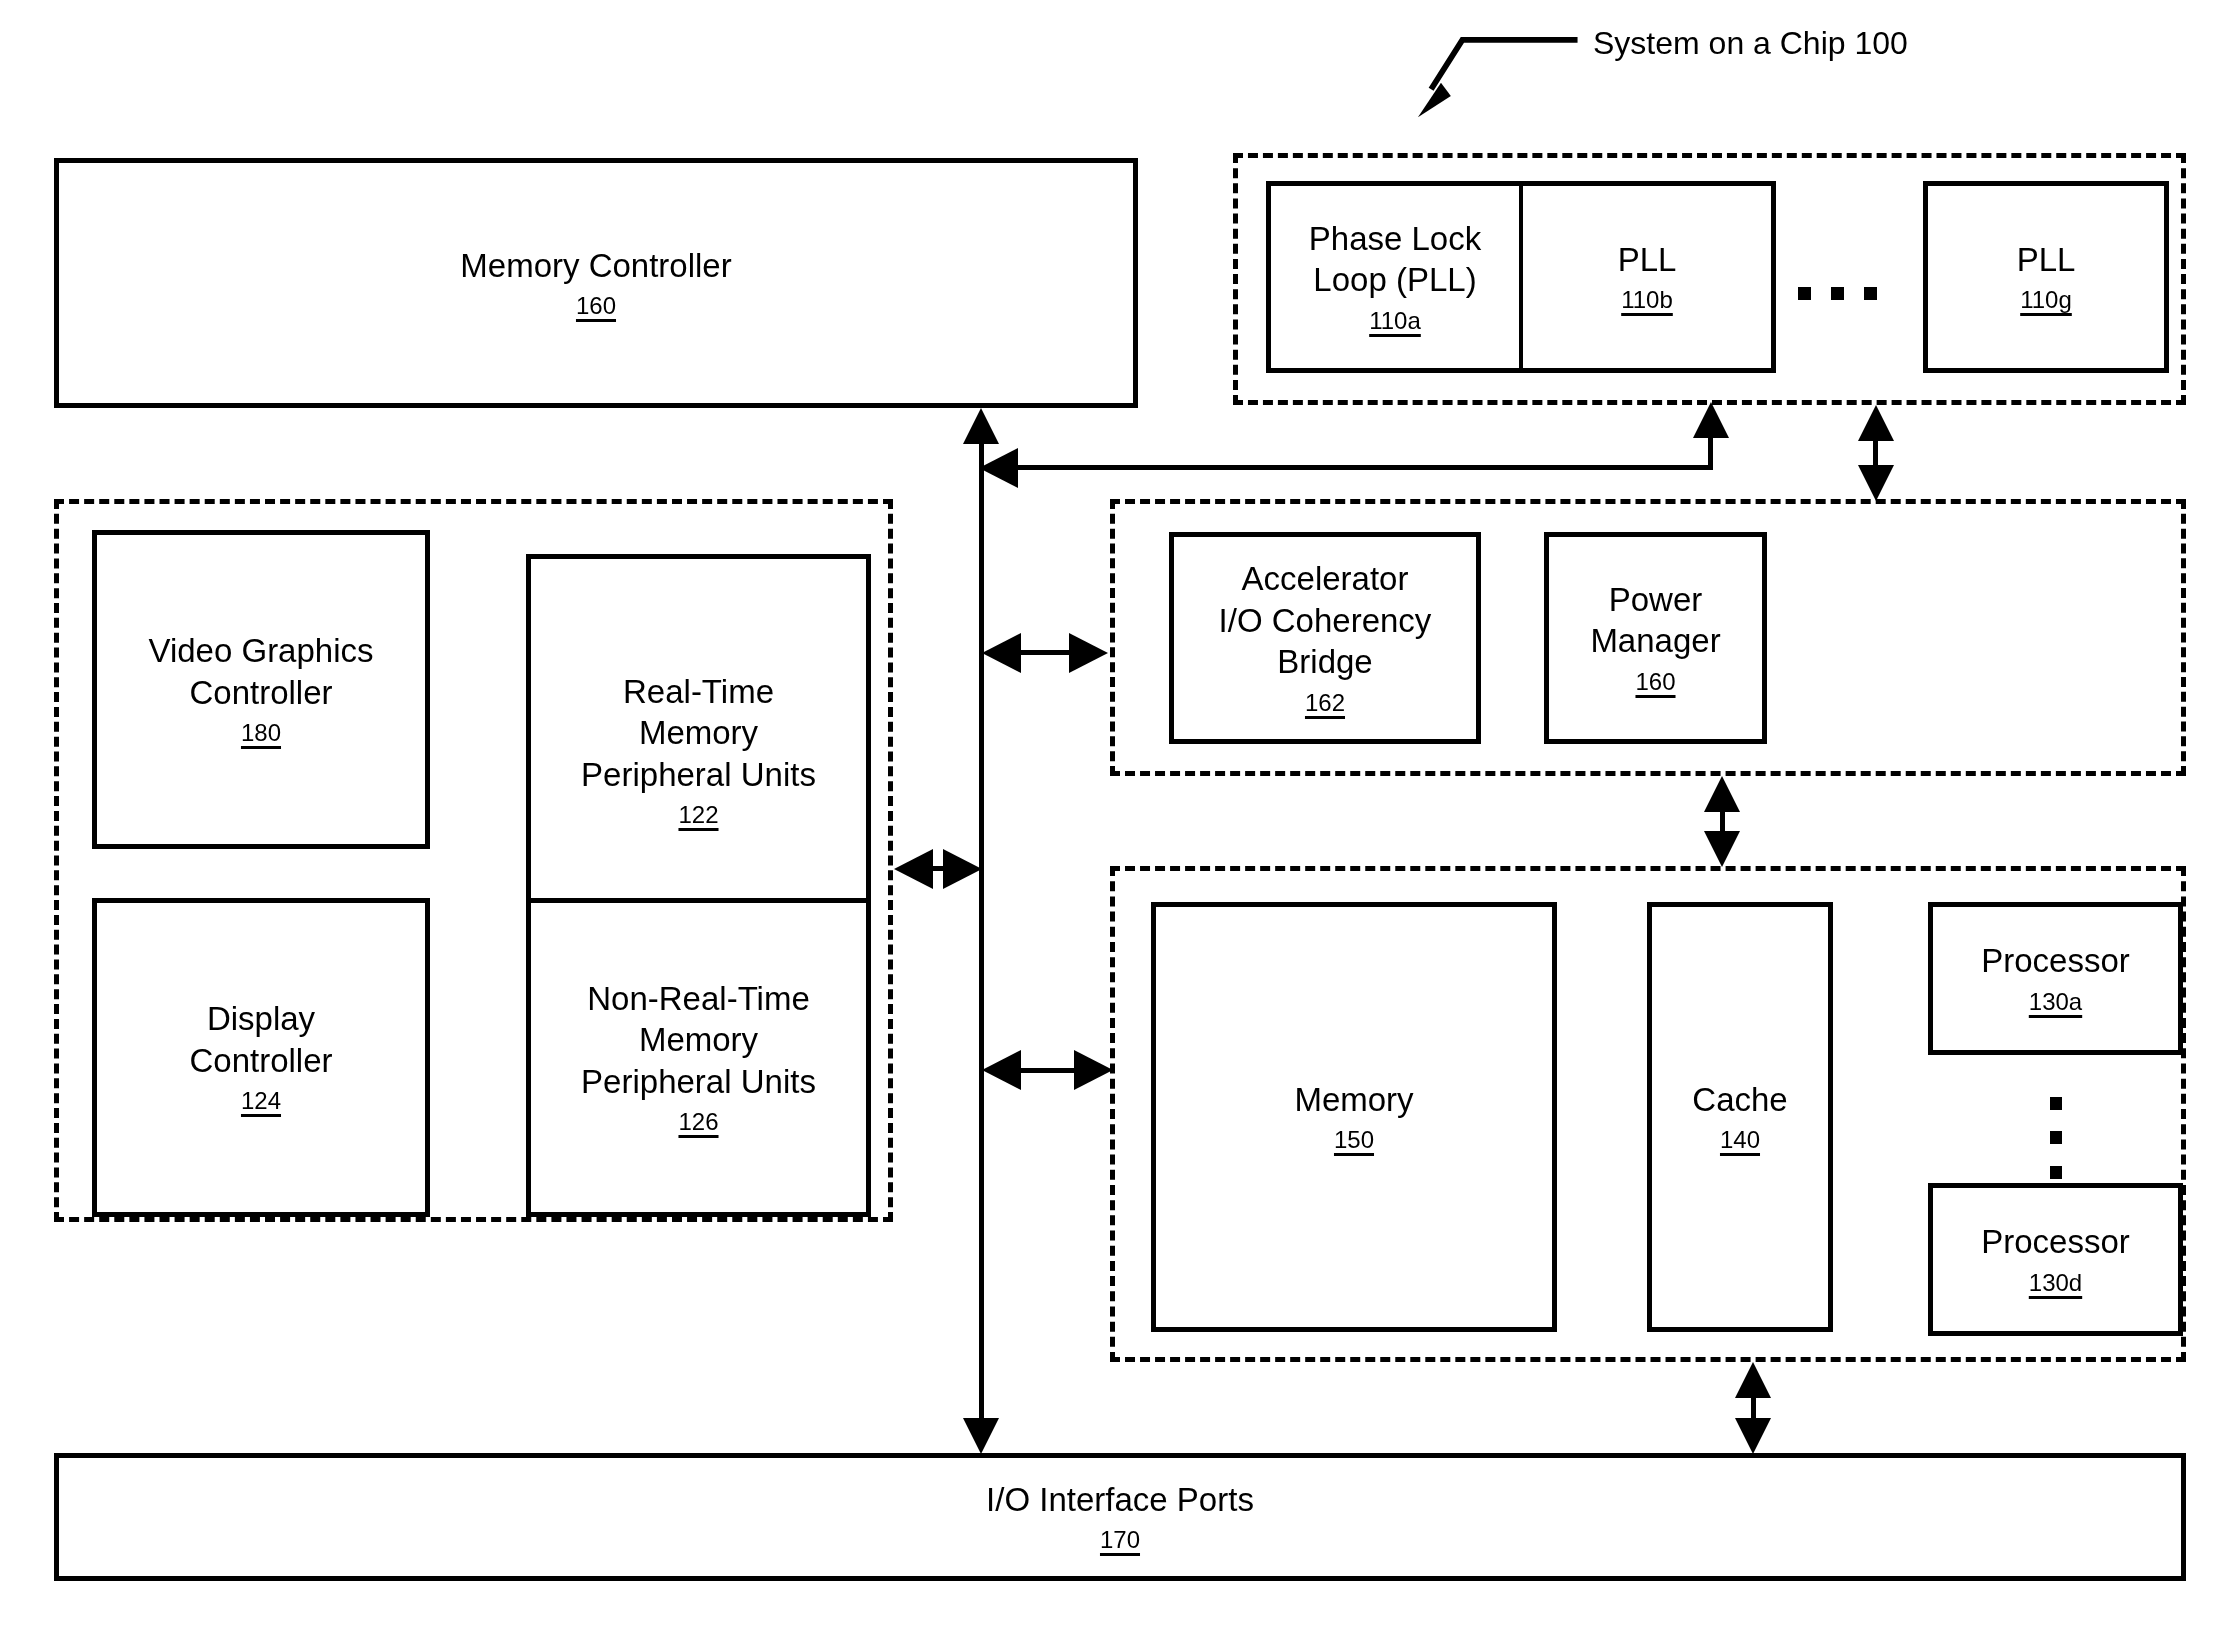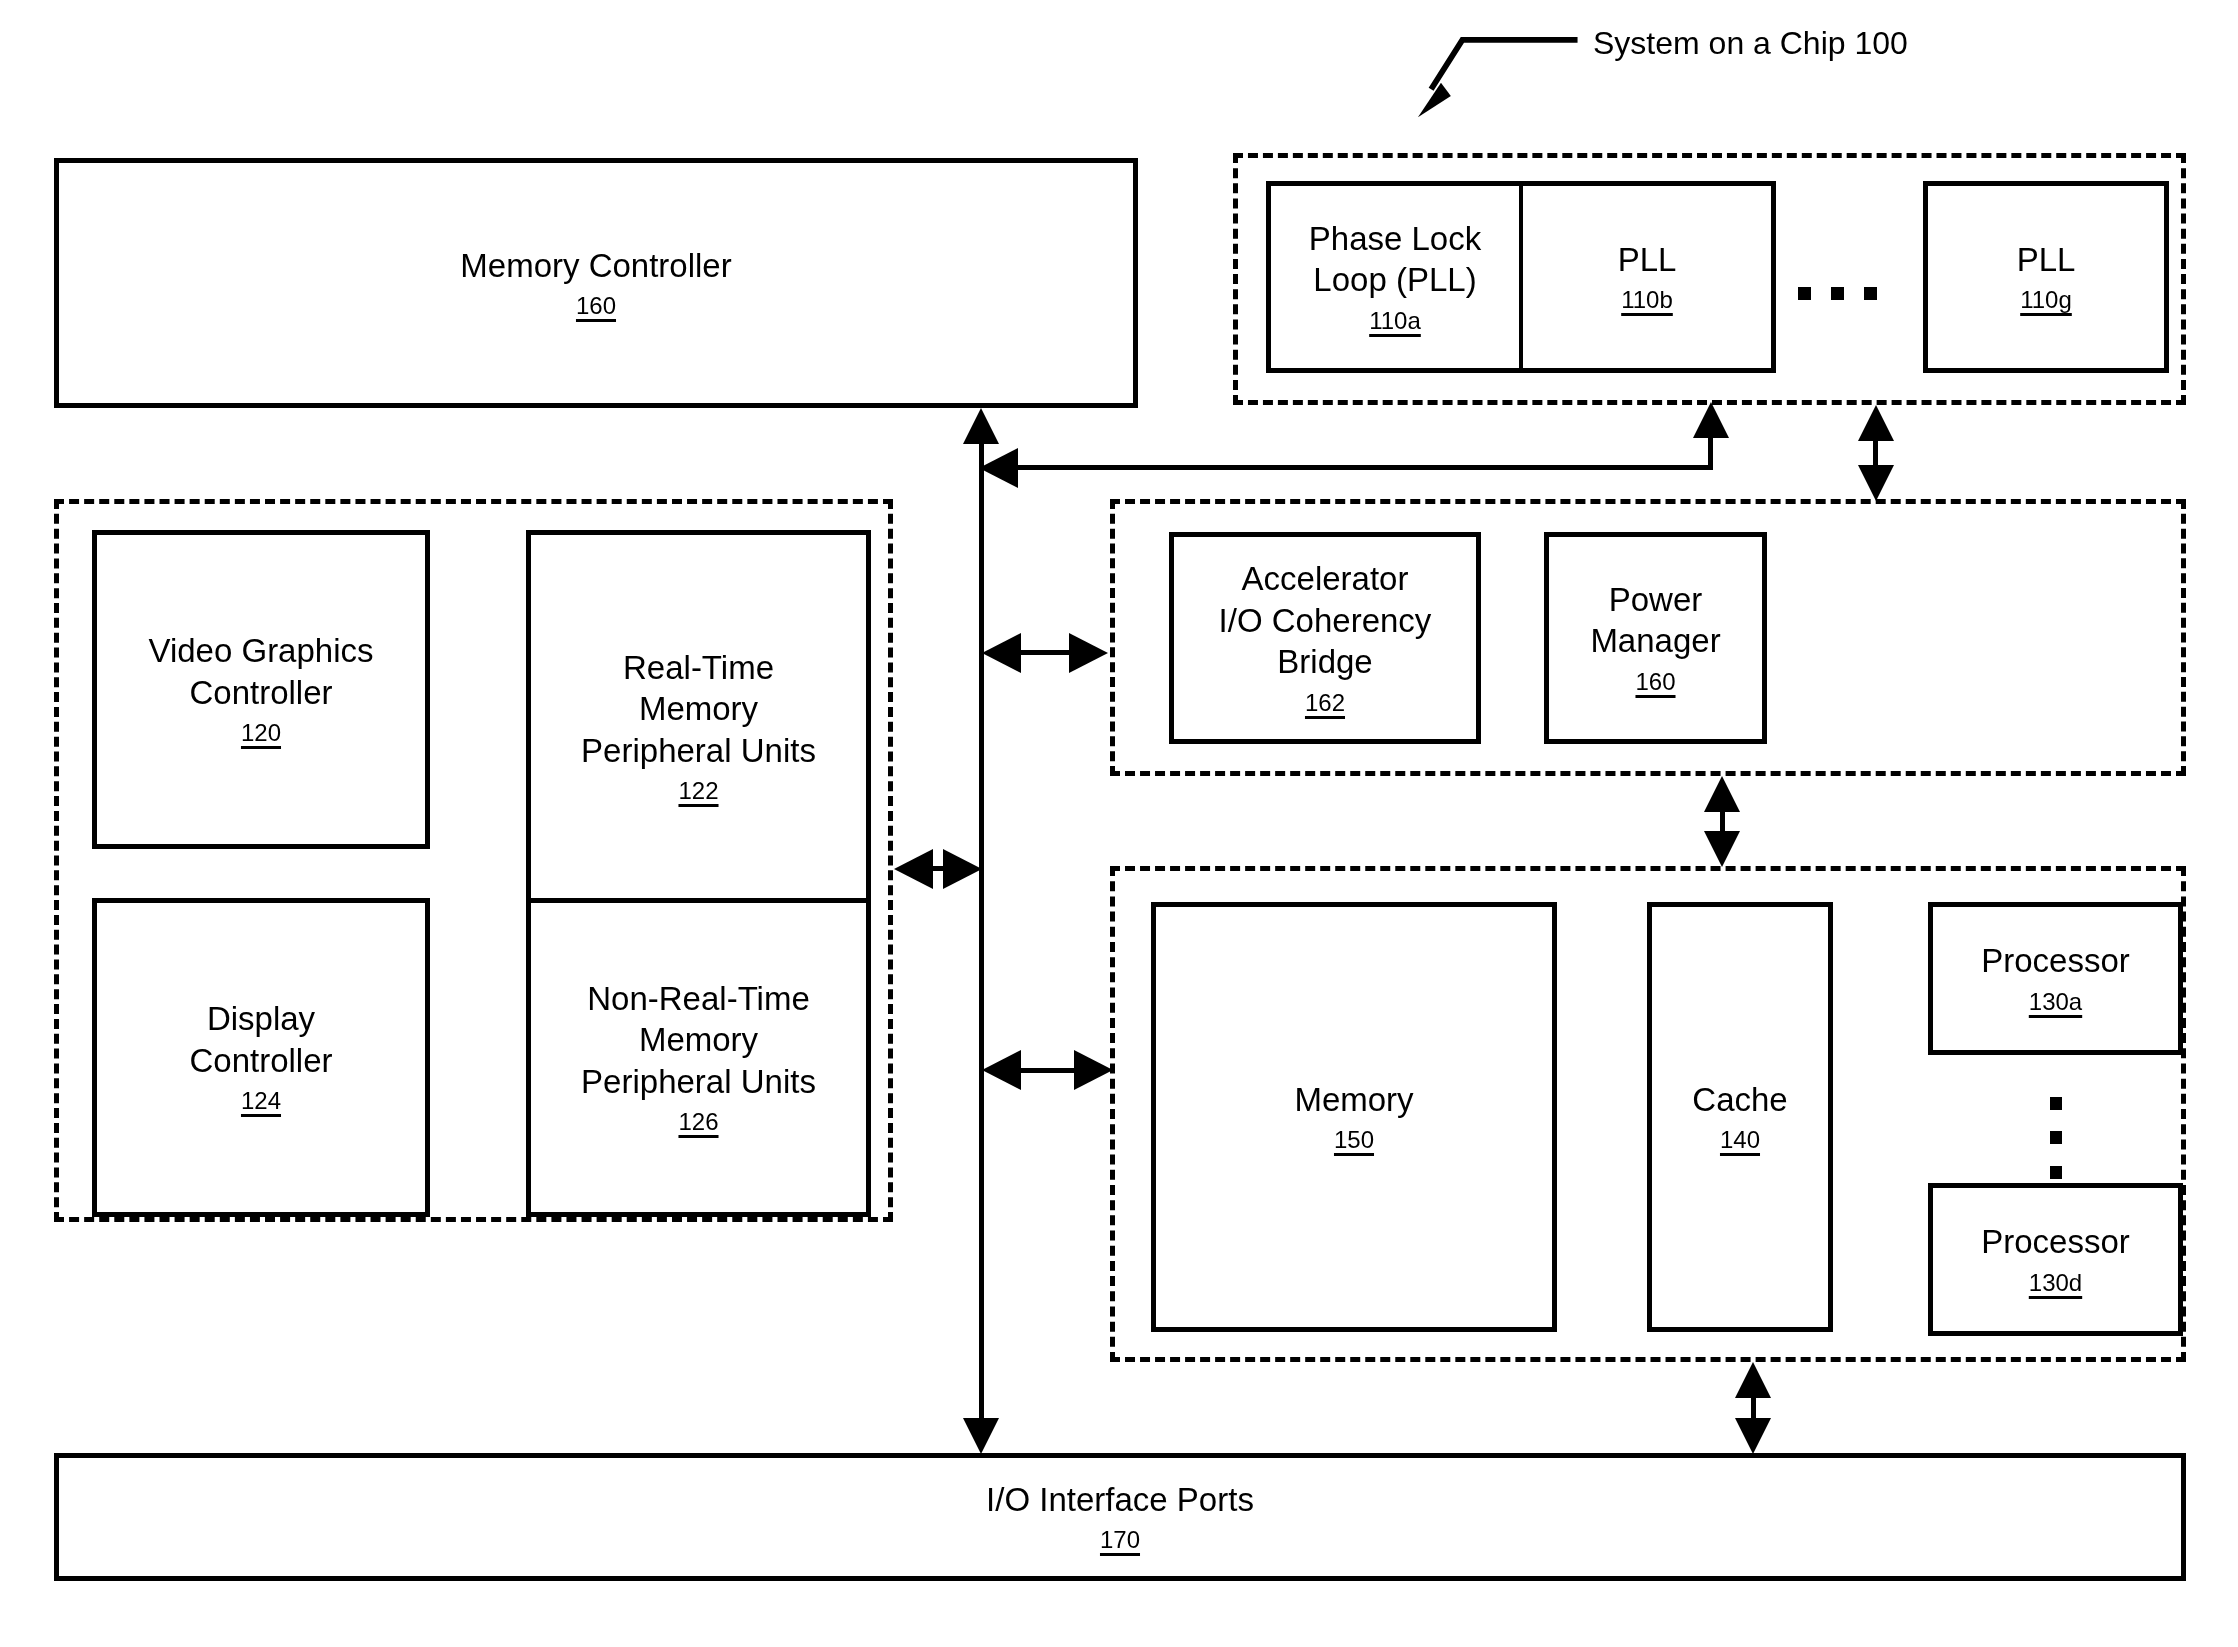--- a/index.html
+++ b/index.html
@@ -157,24 +157,24 @@
   <div class="sbox" style="left:1923px; top:181px; width:246px; height:192px;">
     <div class="ttl">PLL</div>
     <div class="ref">110g</div>
   </div>
 
   <div class="dgroup" style="left:54px; top:499px; width:839px; height:723px;"></div>
 
   <div class="sbox" style="left:92px; top:530px; width:338px; height:319px;">
     <div class="ttl">Video Graphics
 Controller</div>
-    <div class="ref">120</div>
-  </div>
-
-  <div class="sbox" style="left:526px; top:530px; width:345px; height:393px;">
+    <div class="ref">180</div>
+  </div>
+
+  <div class="sbox" style="left:526px; top:554px; width:345px; height:393px;">
     <div class="ttl">Real-Time
 Memory
 Peripheral Units</div>
     <div class="ref">122</div>
   </div>
 
   <div class="sbox" style="left:92px; top:898px; width:338px; height:319px;">
     <div class="ttl">Display
 Controller</div>
     <div class="ref">124</div>

